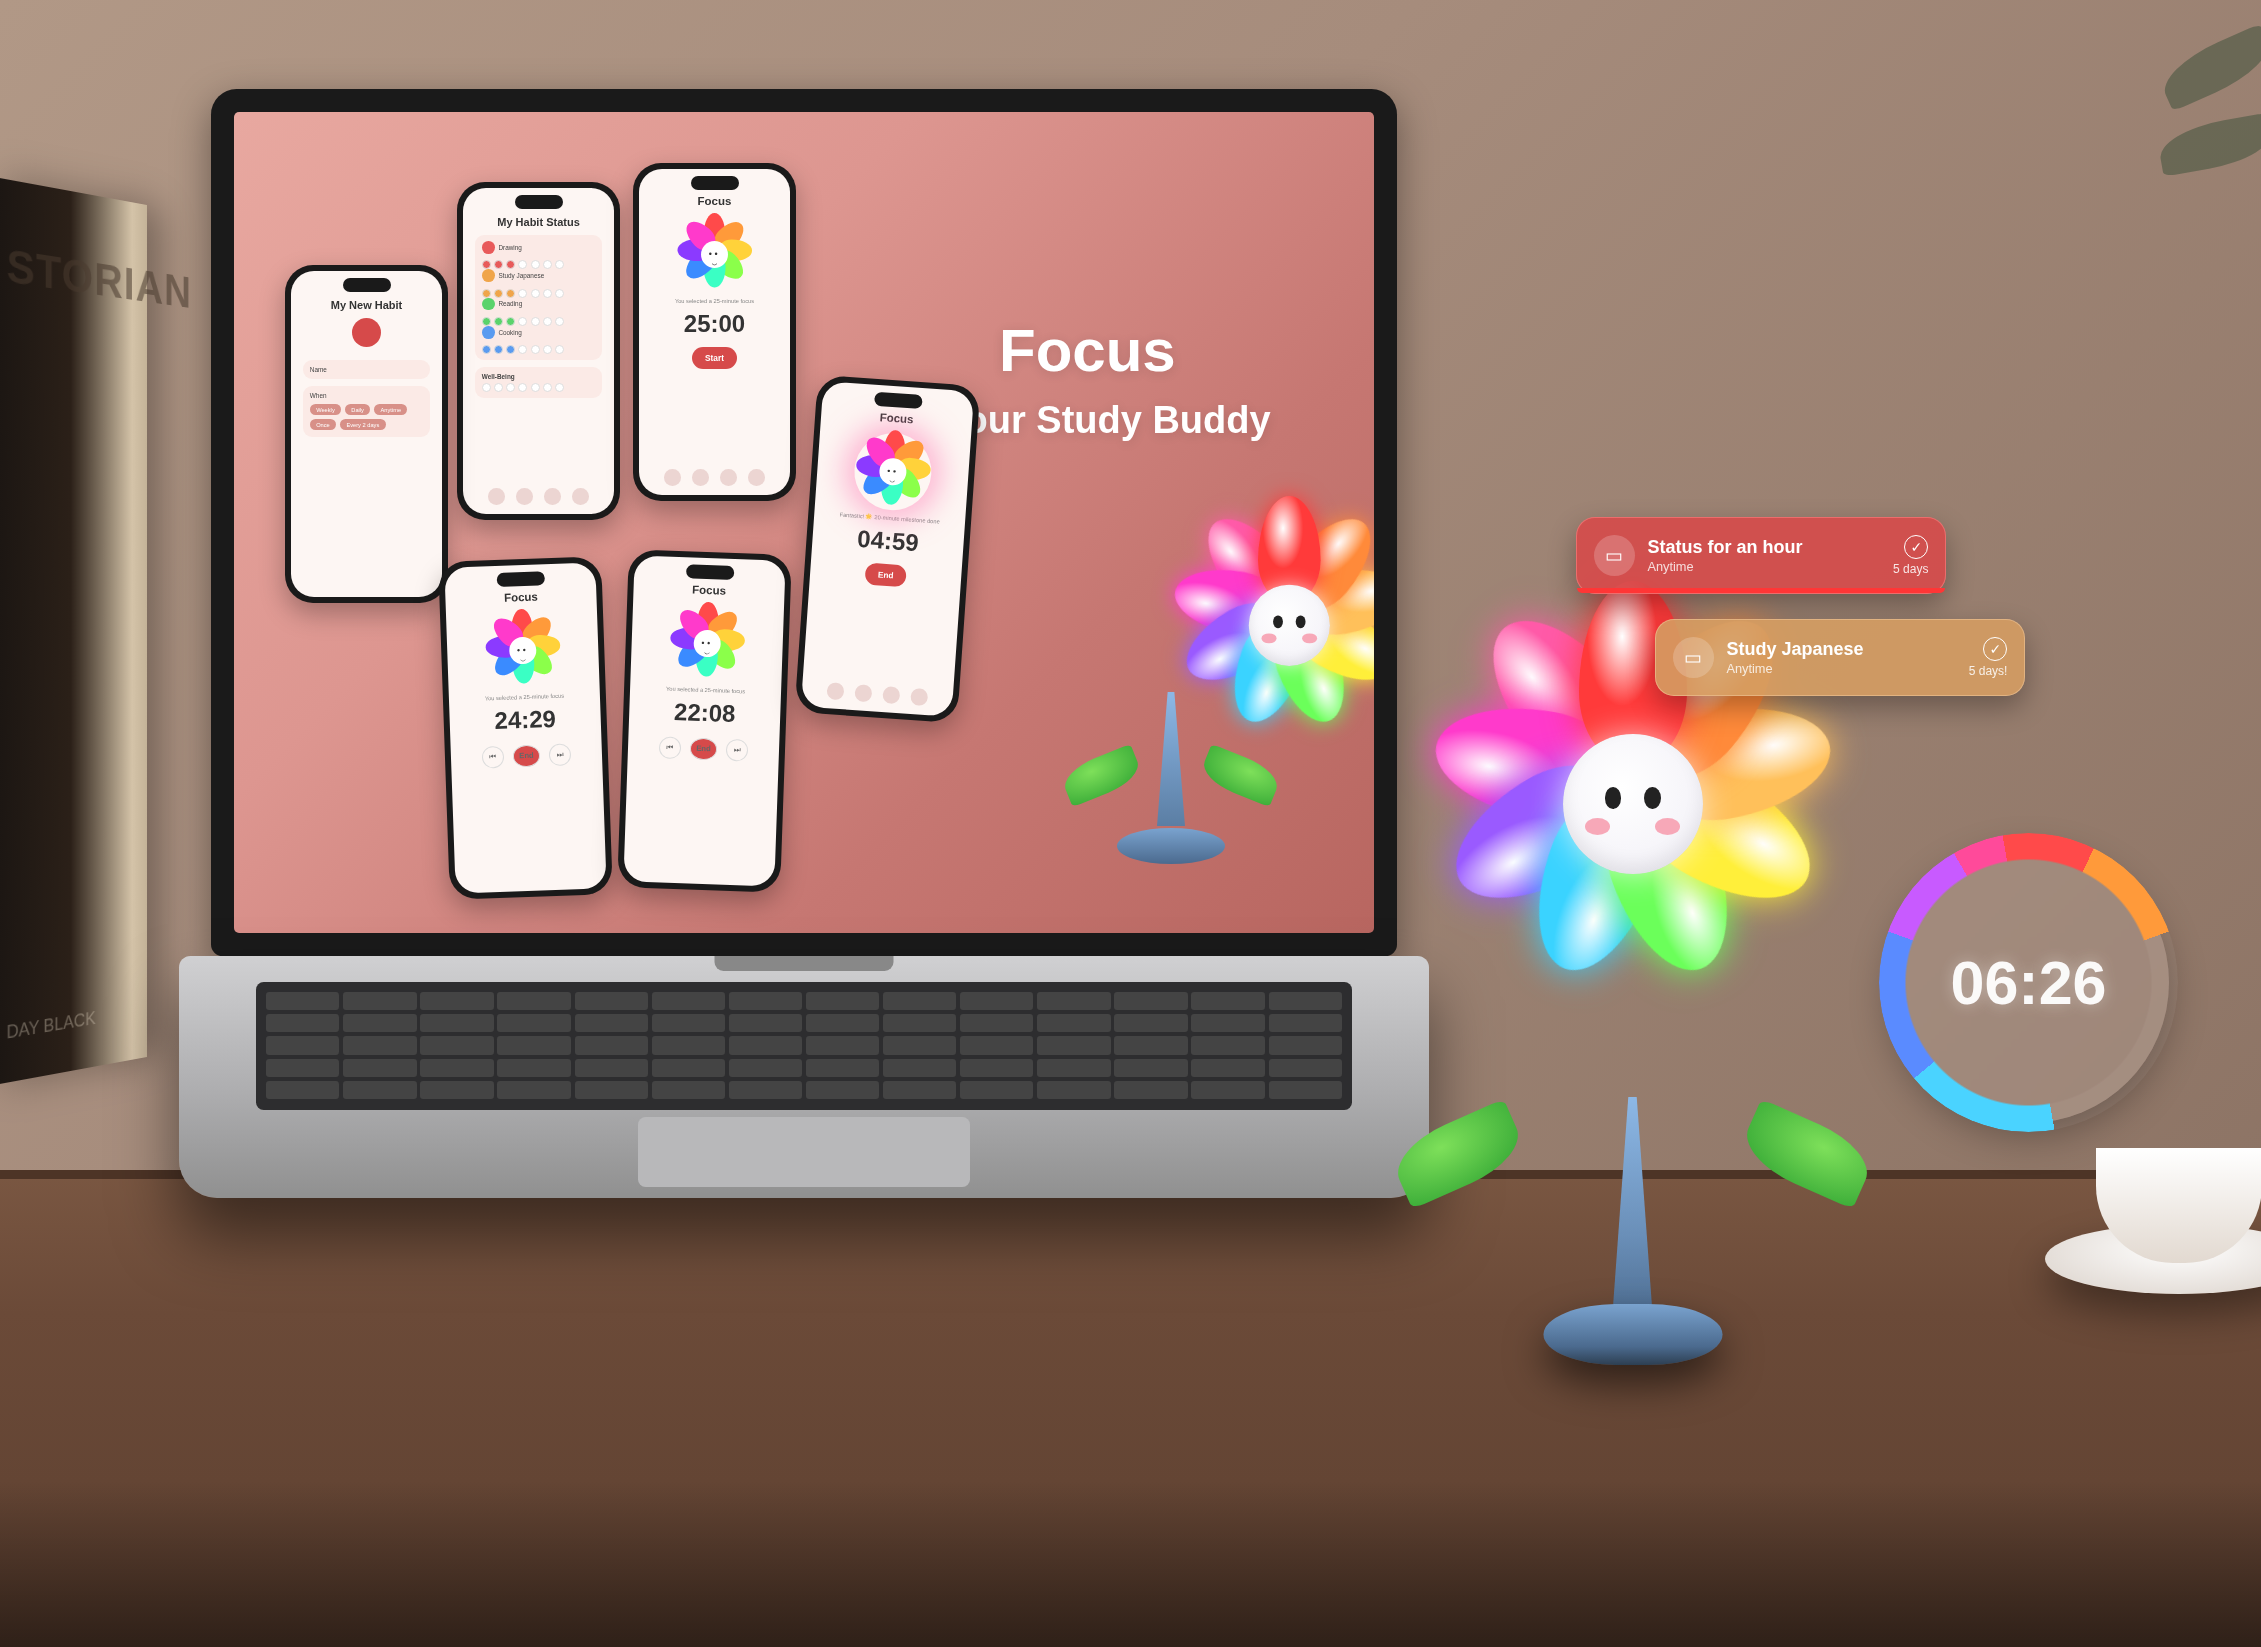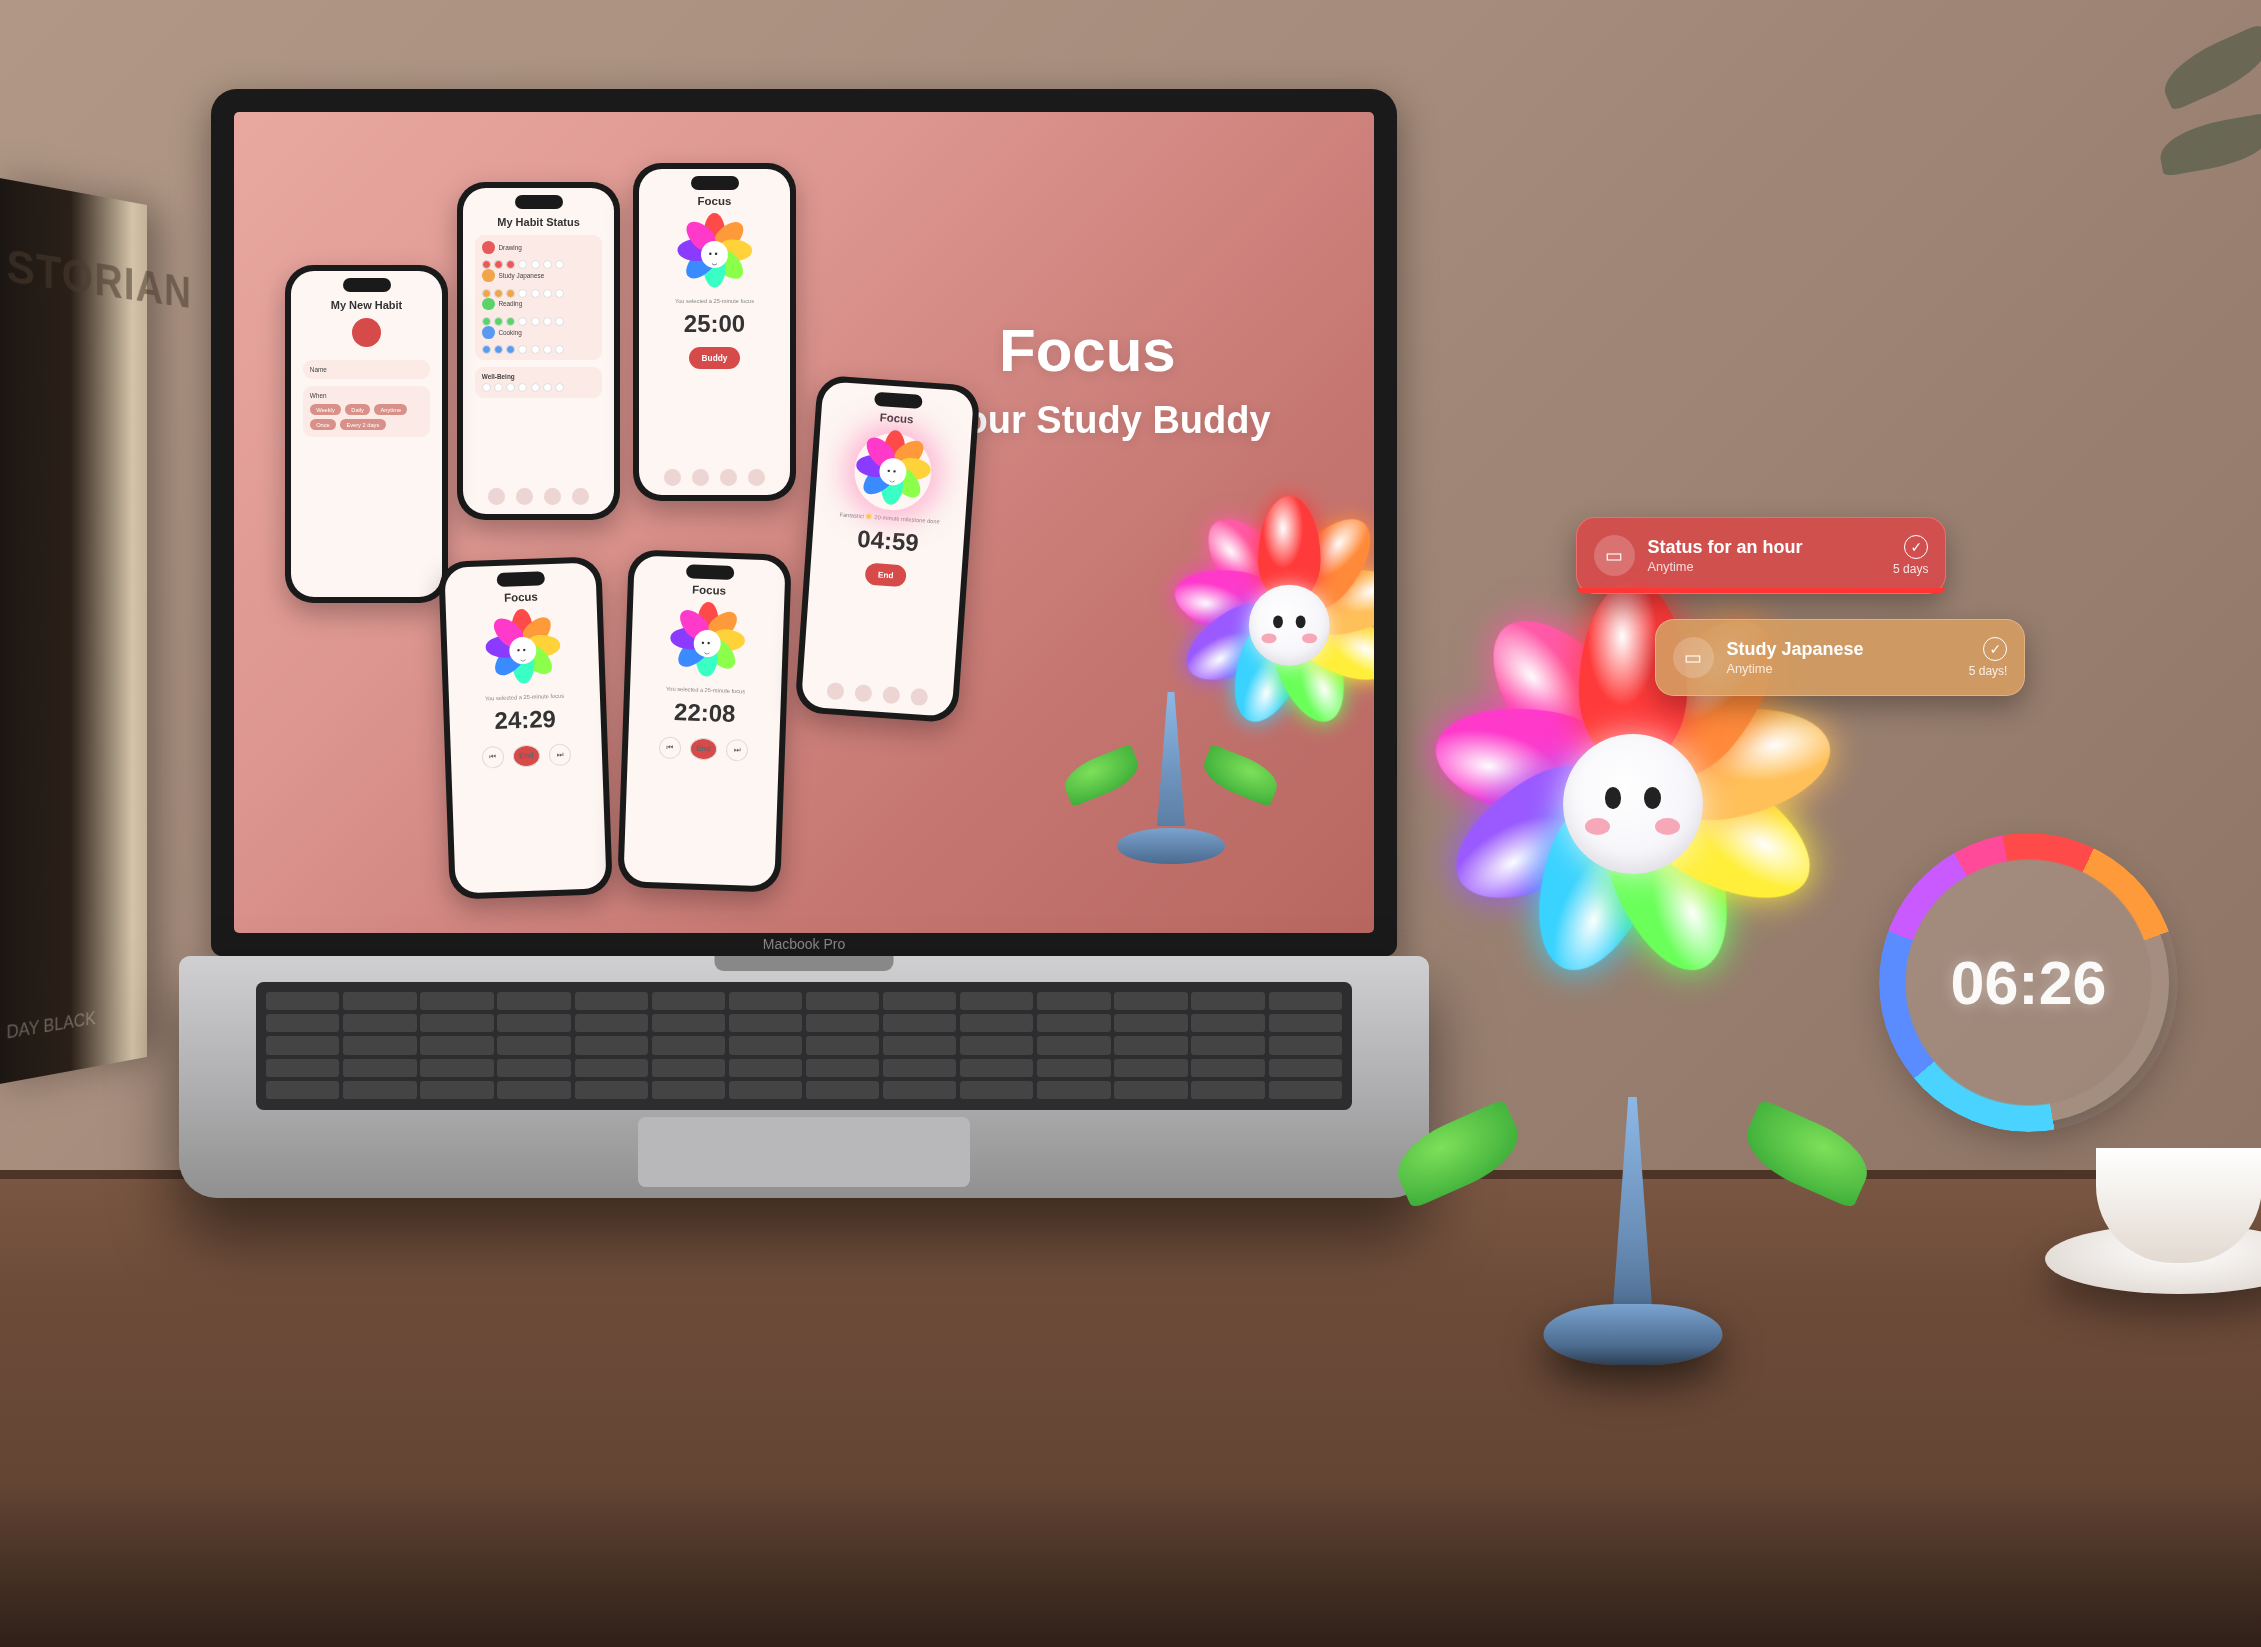--- a/index.html
+++ b/index.html
@@ -252,21 +252,21 @@
                 <div class="petal" style="background: rgb(255, 210, 58); transform: rotate(90deg);"></div>
                 <div class="petal" style="background: rgb(139, 255, 74); transform: rotate(135deg);"></div>
                 <div class="petal" style="background: rgb(58, 255, 196); transform: rotate(180deg);"></div>
                 <div class="petal" style="background: rgb(58, 139, 255); transform: rotate(225deg);"></div>
                 <div class="petal" style="background: rgb(139, 58, 255); transform: rotate(270deg);"></div>
                 <div class="petal" style="background: rgb(255, 58, 203); transform: rotate(315deg);"></div>
                 <div class="rf-center"></div>
               </div>
             <div class="ph-caption">You selected a 25-minute focus</div>
             <div class="big-time tight">25:00</div>
-            <div class="ph-btn">Buddy</div>
+            <div class="ph-btn">Start</div>
             <div class="nav-dots">
                 <span></span>
                 <span></span>
                 <span></span>
                 <span></span>
               </div>
           </div>
         </div>
 
         <div class="phone ph4">
@@ -364,21 +364,20 @@
                 <div class="blush r"></div>
               </div>
             </div>
           <div style="position:absolute;bottom:38px;left:50%;transform:translateX(-50%);width:28px;height:134px;background:linear-gradient(180deg,#8db8e6,#5b7ea4);clip-path:polygon(38% 0,62% 0,100% 100%,0% 100%)"></div>
           <div class="leaf" style="bottom:70px;left:12.8px;width:77px;height:37px;transform:rotate(-22deg)"></div>
           <div class="leaf" style="bottom:70px;right:12.8px;width:77px;height:37px;transform:rotate(22deg) scaleX(-1)"></div>
           <div style="position:absolute;bottom:0;left:50%;transform:translateX(-50%);width:108px;height:36px;background:linear-gradient(180deg,#7aa3cf,#4b6a8e);border-radius:50%"></div>
         </div>
 
       </div>
-      <div class="laptop-logo">Macbook Pro</div>
     </div>
     <div class="base">
       <div class="keyboard">
           <div class="keys" id="keys">
             <div></div>
             <div></div>
             <div></div>
             <div></div>
             <div></div>
             <div></div>

